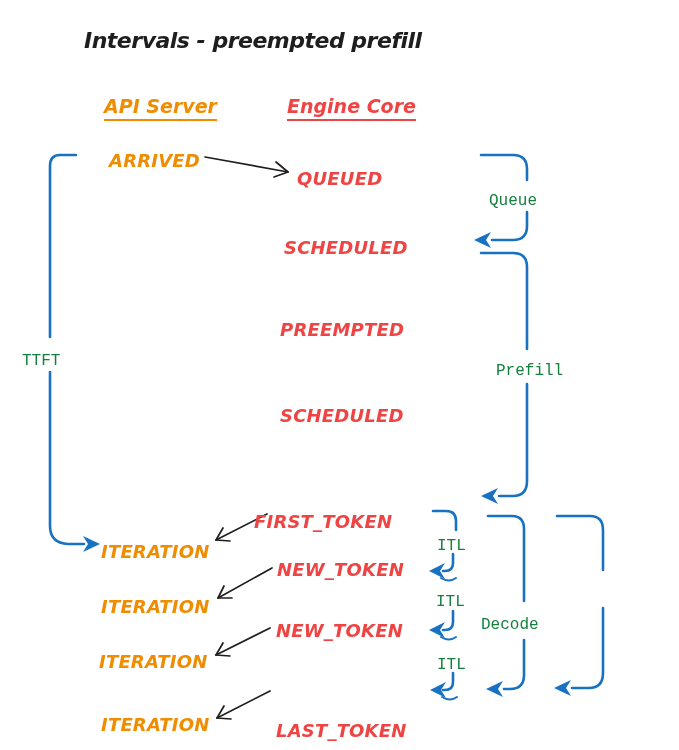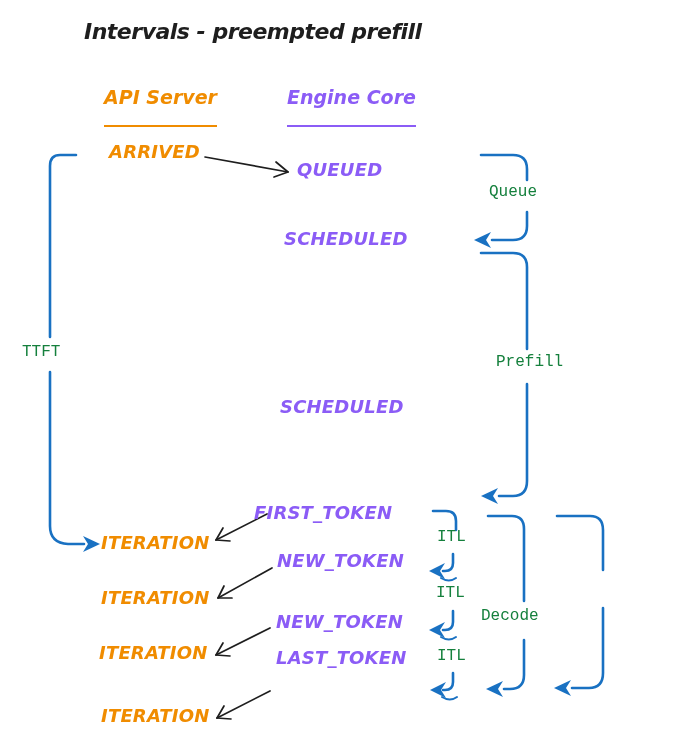--- a/index.html
+++ b/index.html
@@ -4,26 +4,26 @@
 <style>
   html,body{margin:0;padding:0;background:#ffffff;}
   .canvas{
     position:relative;
     width:679px;height:750px;
     background:#ffffff;
     overflow:hidden;
     font-family:"DejaVu Sans",sans-serif;
   }
   .canvas svg{position:absolute;left:0;top:0;}
-  .lbl{position:absolute;white-space:nowrap;line-height:1.1;}
+  .lbl{position:absolute;white-space:nowrap;line-height:1.1;margin-top:9px;}
   .hand{font-style:italic;font-weight:600;font-size:18px;letter-spacing:.2px;}
   .title{font-style:italic;font-weight:700;font-size:22px;letter-spacing:-.5px;color:#1e1e1e;}
-  .hdr{font-style:italic;font-weight:700;font-size:19px;padding-bottom:17px;border-bottom:2px solid currentColor;}
+  .hdr{font-style:italic;font-weight:700;font-size:19px;padding-bottom:2px;border-bottom:2px solid currentColor;}
   .orange{color:#f08c00;}
-  .red{color:#8b5cf6;}
+  .red{color:#ef4444;}
   .blue-lbl{font-family:Liberation Mono, monospace;font-size:16px;color:#15803d;font-weight:400;}
   .stroke-blue{stroke:#1971c2;stroke-width:2.6;fill:none;stroke-linecap:round;stroke-linejoin:round;}
   .fill-blue{fill:#1971c2;stroke:none;}
   .stroke-black{stroke:#1e1e1e;stroke-width:1.7;fill:none;stroke-linecap:round;stroke-linejoin:round;}
 </style>
 </head>
 <body>
 
 <div class="canvas">
 
@@ -111,25 +111,26 @@
   <div class="lbl hdr red" style="left:287px;top:87px;">Engine Core</div>
 
   <div class="lbl hand orange" style="left:109px;top:142px;text-align:right;">ARRIVED</div>
   <div class="lbl hand orange" style="left:101px;top:533px;">ITERATION</div>
   <div class="lbl hand orange" style="left:101px;top:588px;">ITERATION</div>
   <div class="lbl hand orange" style="left:99px;top:643px;">ITERATION</div>
   <div class="lbl hand orange" style="left:101px;top:706px;">ITERATION</div>
 
   <div class="lbl hand red" style="left:297px;top:160px;text-align:right;">QUEUED</div>
   <div class="lbl hand red" style="left:284px;top:229px;">SCHEDULED</div>
+  <div class="lbl hand red" style="left:280px;top:311px;">PREEMPTED</div>
   <div class="lbl hand red" style="left:280px;top:397px;">SCHEDULED</div>
   <div class="lbl hand red" style="left:254px;top:503px;">FIRST_TOKEN</div>
   <div class="lbl hand red" style="left:277px;top:551px;">NEW_TOKEN</div>
   <div class="lbl hand red" style="left:276px;top:612px;">NEW_TOKEN</div>
-  <div class="lbl hand red" style="left:276px;top:648px;">LAST_TOKEN</div>
+  <div class="lbl hand red" style="left:276px;top:712px;">LAST_TOKEN</div>
 
   <div class="lbl blue-lbl" style="left:22px;top:344px;">TTFT</div>
   <div class="lbl blue-lbl" style="left:489px;top:184px;">Queue</div>
   <div class="lbl blue-lbl" style="left:496px;top:354px;">Prefill</div>
   <div class="lbl blue-lbl" style="left:437px;top:529px;">ITL</div>
   <div class="lbl blue-lbl" style="left:436px;top:585px;">ITL</div>
   <div class="lbl blue-lbl" style="left:437px;top:648px;">ITL</div>
   <div class="lbl blue-lbl" style="left:481px;top:608px;">Decode</div>
 
 </div>

